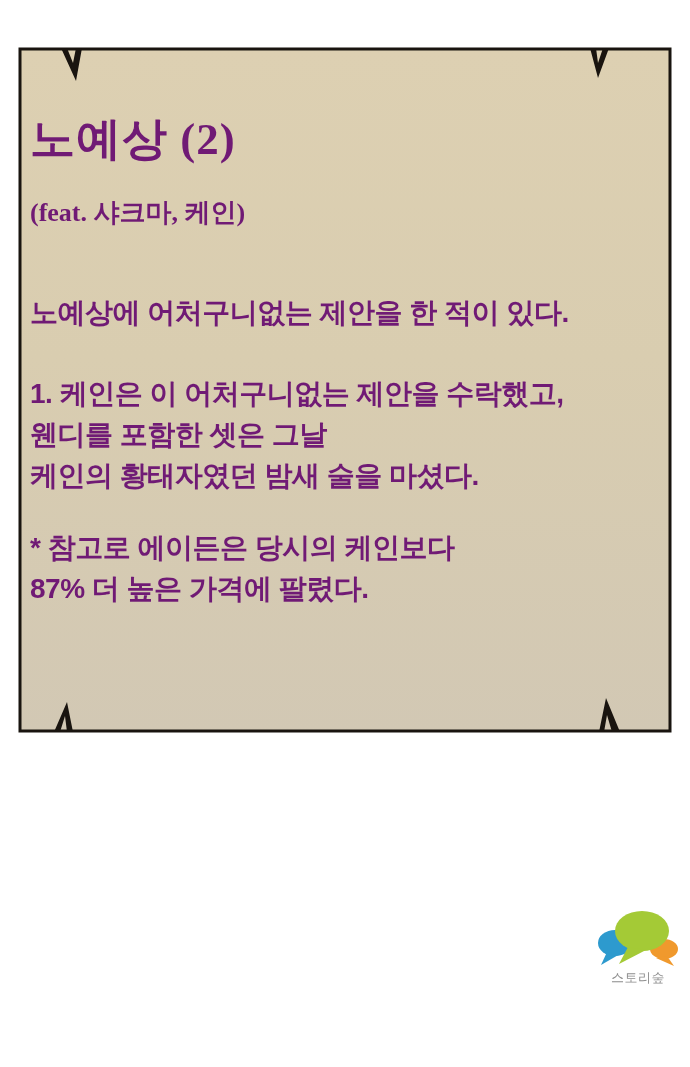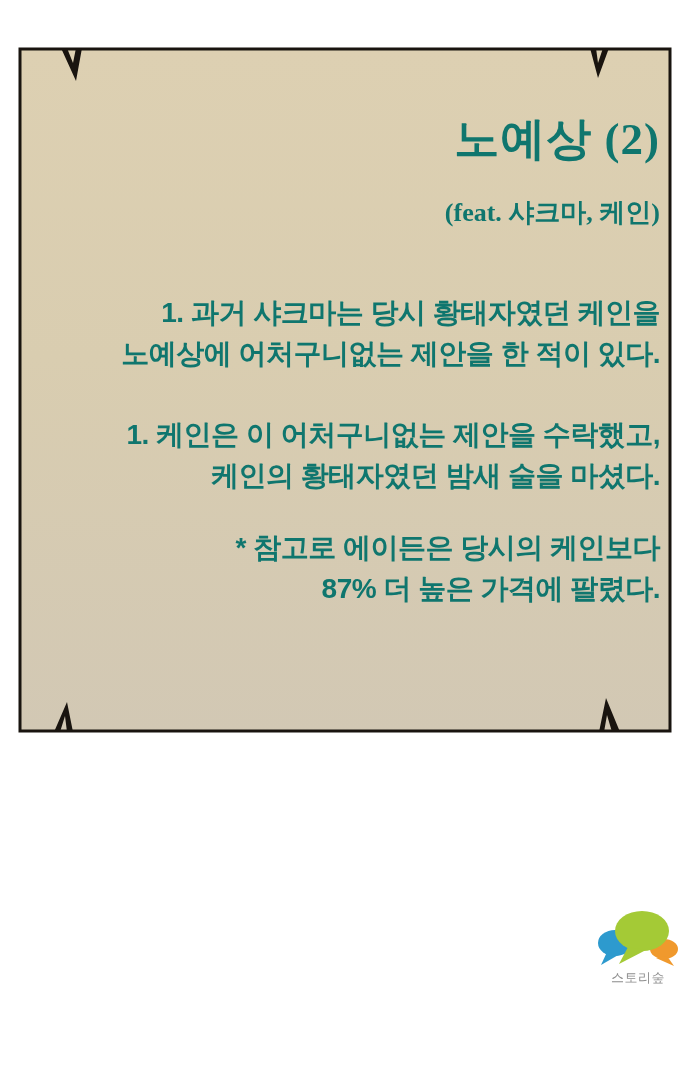--- a/index.html
+++ b/index.html
@@ -11,21 +11,21 @@
     font-family:"Liberation Sans", sans-serif;
   }
   
   .paper-bg{
     position:absolute;left:21px;top:50px;width:648px;height:682px;
     background:linear-gradient(180deg,#ddd0b2 0%,#d9cdb0 45%,#d2c8b4 100%);
   }
   .paper-svg{position:absolute;left:0;top:0;}
   .paper-text{
     position:absolute;left:30px;top:112px;width:630px;
-    text-align:right;color:#0f766e;
+    text-align:left;color:#701a75;
   }
   .panel-title{
     margin:0;
     font-family:"Liberation Serif", serif;
     font-size:45px;line-height:54px;font-weight:700;
     letter-spacing:1px;
   }
   .panel-subtitle{
     margin:28px 0 0 0;
     font-family:"Liberation Serif", serif;
@@ -71,26 +71,26 @@
     <path d="M590,48 L598,78 L609,48 L603,48 L598,63 L596,48 Z" fill="#19140f"></path>
     <path d="M54,732 L67,702 L73,732 L67,732 L65,716 L60,732 Z" fill="#19140f"></path>
     <path d="M599,732 L606,698 L620,732 L612,732 L607,715 L604,732 Z" fill="#19140f"></path>
   </svg>
 
   <div class="paper-text">
     <h1 class="panel-title">노예상 (2)</h1>
     <h2 class="panel-subtitle">(feat. 샤크마, 케인)</h2>
 
     <p class="panel-paragraph p1">
-      <span class="line">1. 과거 샤크마는 당시 황태자였던 케인을</span>
       <span class="line">노예상에 어처구니없는 제안을 한 적이 있다.</span>
     </p>
 
     <p class="panel-paragraph p2">
       <span class="line">1. 케인은 이 어처구니없는 제안을 수락했고,</span>
+      <span class="line">웬디를 포함한 셋은 그날</span>
       <span class="line">케인의 황태자였던 밤새 술을 마셨다.</span>
     </p>
 
     <p class="panel-paragraph p3">
       <span class="line">* 참고로 에이든은 당시의 케인보다</span>
       <span class="line">87% 더 높은 가격에 팔렸다.</span>
     </p>
   </div>
 
   <div class="logo">

